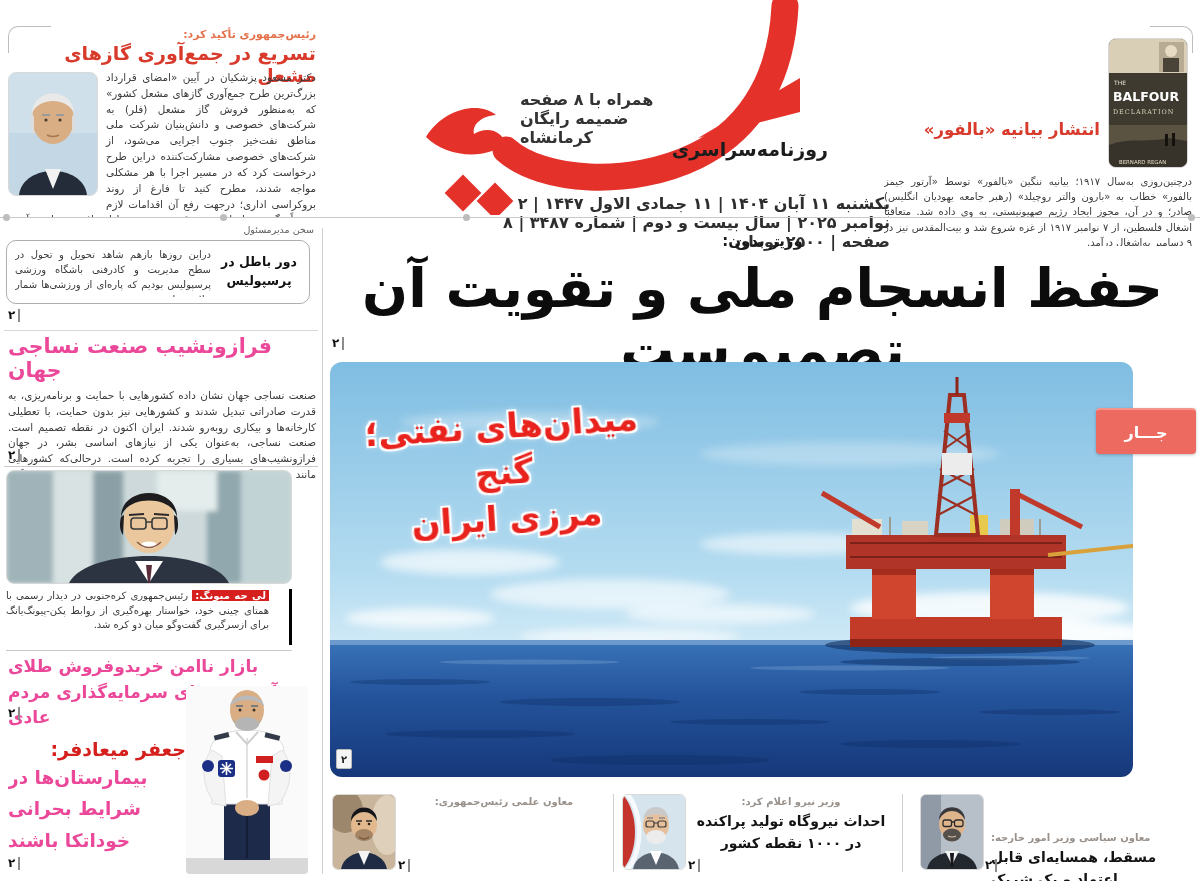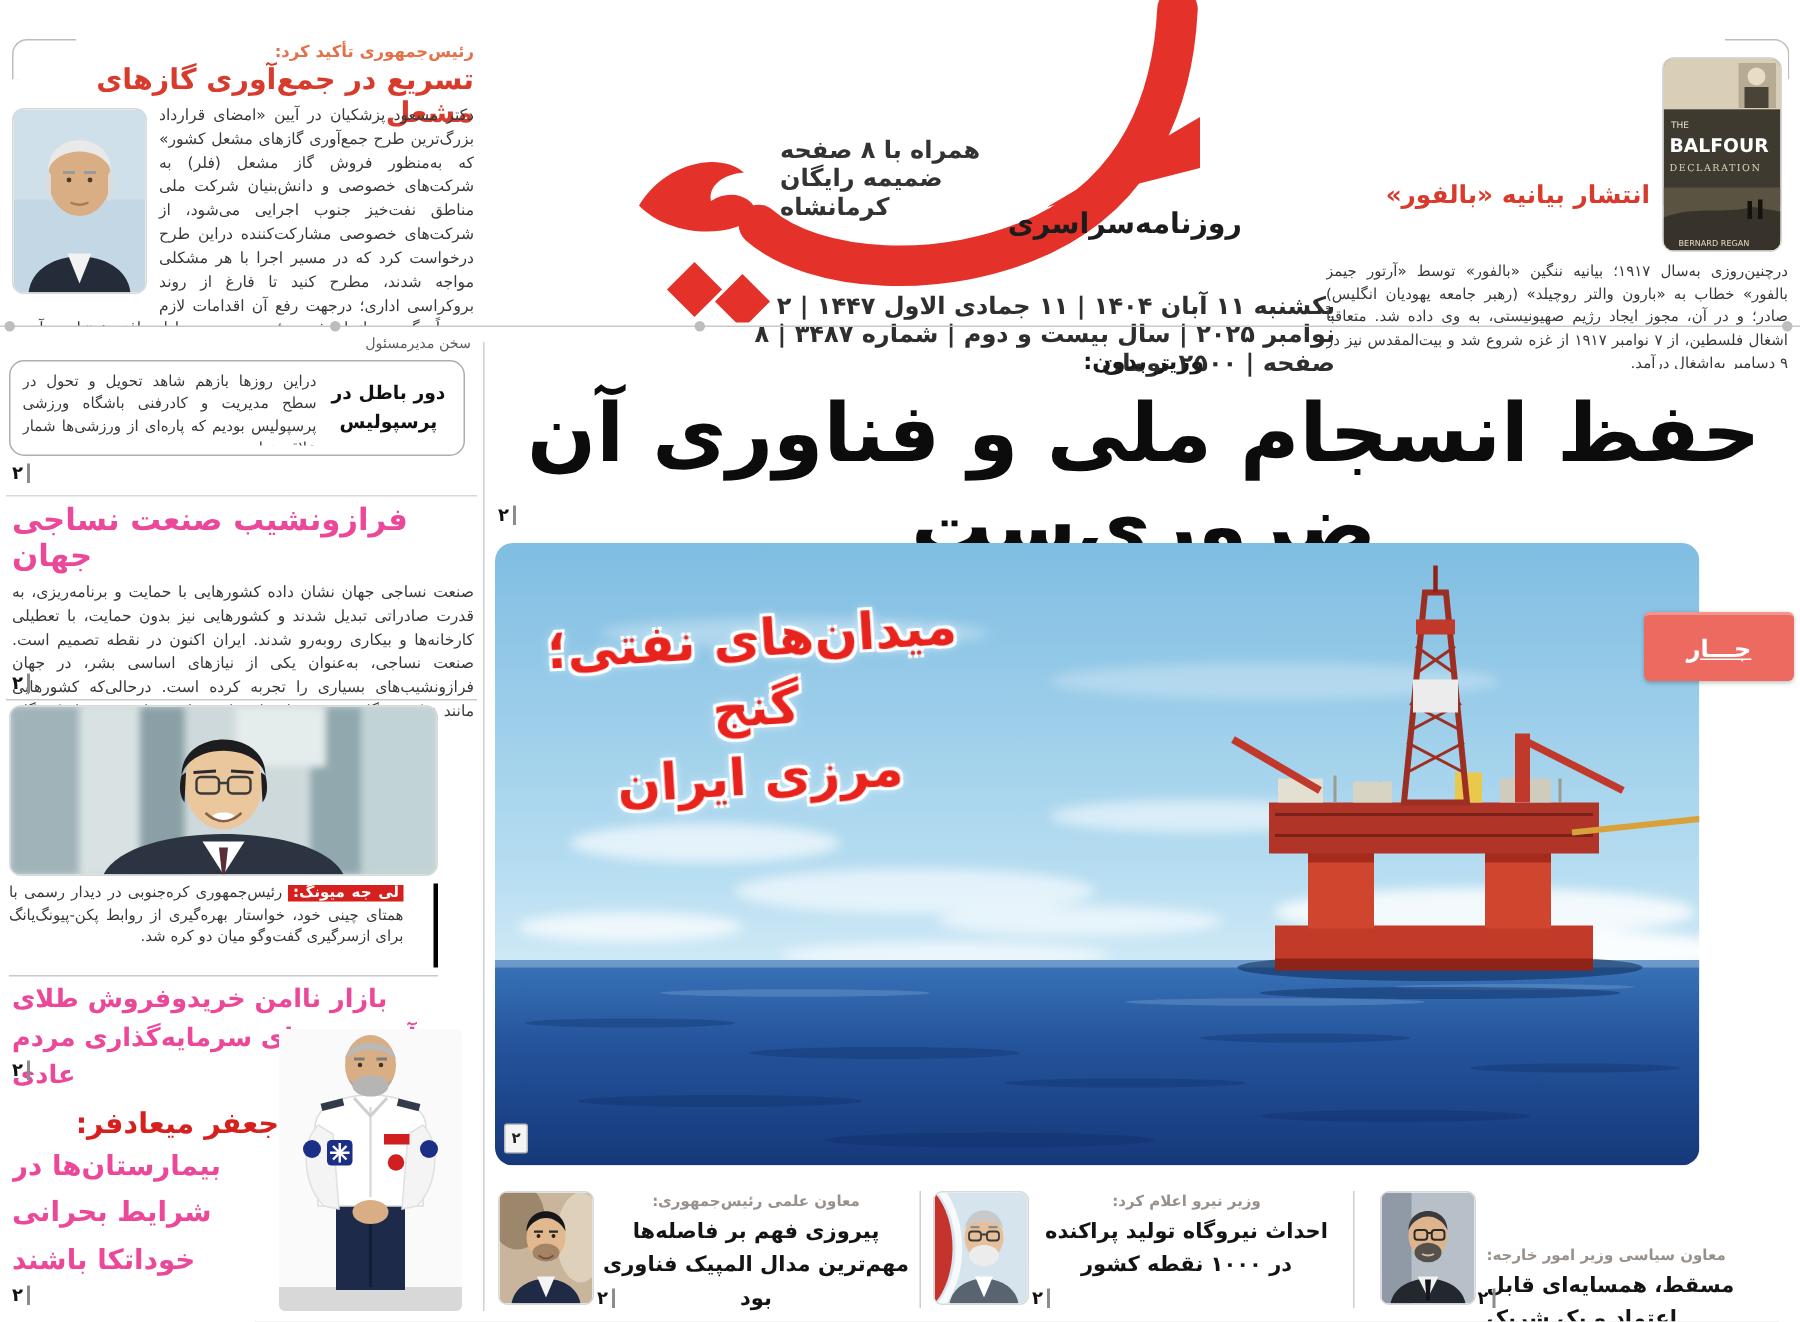--- a/index.html
+++ b/index.html
@@ -32,21 +32,21 @@
   .lead-hl{font-size:54px;font-weight:900;color:#0c0c0c;text-align:center;letter-spacing:-1px;line-height:1.15;}
   
   #main-photo{border-radius:12px;overflow:hidden;}
   .photo-hl{font-size:34px;font-weight:900;color:#e8231d;text-align:center;line-height:1.35;
             transform:rotate(-3.5deg);
             text-shadow:-2px -2px 0 #fff,2px -2px 0 #fff,-2px 2px 0 #fff,2px 2px 0 #fff,0 0 7px #fff,0 0 3px #fff;}
   .photo-pg{background:#f5f5f5;border:1px solid #bbb;border-radius:2px;width:14px;height:18px;
             font-size:10px;font-weight:800;color:#222;display:flex;align-items:center;justify-content:center;}
   #side-tab{background:#ed6a60;border-top:2px solid #f4958d;border-radius:4px;color:#fff;
             font-size:16px;font-weight:800;display:flex;align-items:center;justify-content:center;
-            box-shadow:0 1px 3px rgba(0,0,0,.25);text-decoration:underline;}
+            box-shadow:0 1px 3px rgba(0,0,0,.25);}
   
   .sec-label{font-size:9.5px;color:#5d5d5d;text-align:right;}
   .ed-box{border:1px solid #aeaeae;border-radius:10px;display:flex;flex-direction:row;padding:6px 8px;box-sizing:border-box;gap:6px;}
   .ed-title{width:84px;font-size:12.5px;font-weight:800;color:#111;text-align:center;align-self:center;line-height:1.5;}
   .ed-body{flex:1;font-size:10px;line-height:1.5;color:#3a3a3a;text-align:justify;}
   .hl-black{font-weight:800;color:#ec4899;text-align:left;}
   .cap-box{border-left:none;border-right:3px solid #000000;padding-right:20px;box-sizing:border-box;
            font-size:10px;line-height:1.45;color:#3a3a3a;text-align:justify;}
   .cap-label{background:#d5201e;color:#fff;font-weight:800;padding:0 3px;}
   .red-kick{font-size:19px;font-weight:800;color:#d5201e;text-align:right;}
@@ -131,21 +131,21 @@
   <div class="abs hrule" style="left:0;top:217px;width:1200px;"></div>
   <div class="abs dot" style="left:3px;top:214px;"></div>
   <div class="abs dot" style="left:220px;top:214px;"></div>
   <div class="abs dot" style="left:463px;top:214px;"></div>
   <div class="abs dot" style="left:1188px;top:214px;"></div>
 
   <div class="abs vrule" style="left:322px;top:228px;height:646px;"></div>
 
   <div class="abs" style="left:330px;top:228px;width:865px;height:130px;">
     <div class="lead-kick" style="margin-top:4px;">وزیر بدون:</div>
-    <div class="lead-hl" style="margin-top:8px;">حفظ انسجام ملی و فناوری آن ضروری‌ست</div>
+    <div class="lead-hl" style="margin-top:8px;">حفظ انسجام ملی و تقویت آن تصمیم‌ست</div>
     <div class="abs pg" style="left:2px;top:108px;">
       <span class="bar"></span>
         <span>۲</span>
     </div>
   </div>
 
   <div class="abs" id="main-photo" style="left:330px;top:362px;width:803px;height:415px;">
     <svg width="803" height="415" viewBox="0 0 803 415" preserveAspectRatio="none">
       <defs>
         <linearGradient id="sky" x1="0" y1="0" x2="0" y2="1">
@@ -382,21 +382,20 @@
         <ellipse cx="31" cy="40" rx="9" ry="6" fill="#5a4434" opacity="0.45"></ellipse>
         <line x1="23" y1="26" x2="29" y2="26" stroke="#2a2a2a" stroke-width="1.5"></line>
         <line x1="33" y1="26" x2="39" y2="26" stroke="#2a2a2a" stroke-width="1.5"></line>
         <circle cx="26" cy="29" r="1.3" fill="#2c2218"></circle>
         <circle cx="36" cy="29" r="1.3" fill="#2c2218"></circle>
         <path d="M26,42 Q31,46 36,42" stroke="#7a5238" fill="none" stroke-width="1.3"></path>
       </svg>
     </div>
     <div class="abs txt" style="left:70px;top:6px;width:208px;">
       <div class="bkick">معاون علمی رئیس‌جمهوری:</div>
-      <div class="bhl">پیروزی فهم بر فاصله‌ها مهم‌ترین مدال المپیک فناوری بود</div>
     </div>
     <div class="abs pg" style="left:68px;bottom:6px;">
       <span class="bar"></span>
         <span>۲</span>
     </div>
   </div>
 
   <div class="abs brow" style="left:620px;top:790px;width:278px;height:88px;">
     <div class="abs bphoto" style="left:2px;top:4px;width:62px;height:74px;">
       <svg width="62" height="74" viewBox="0 0 62 74">

